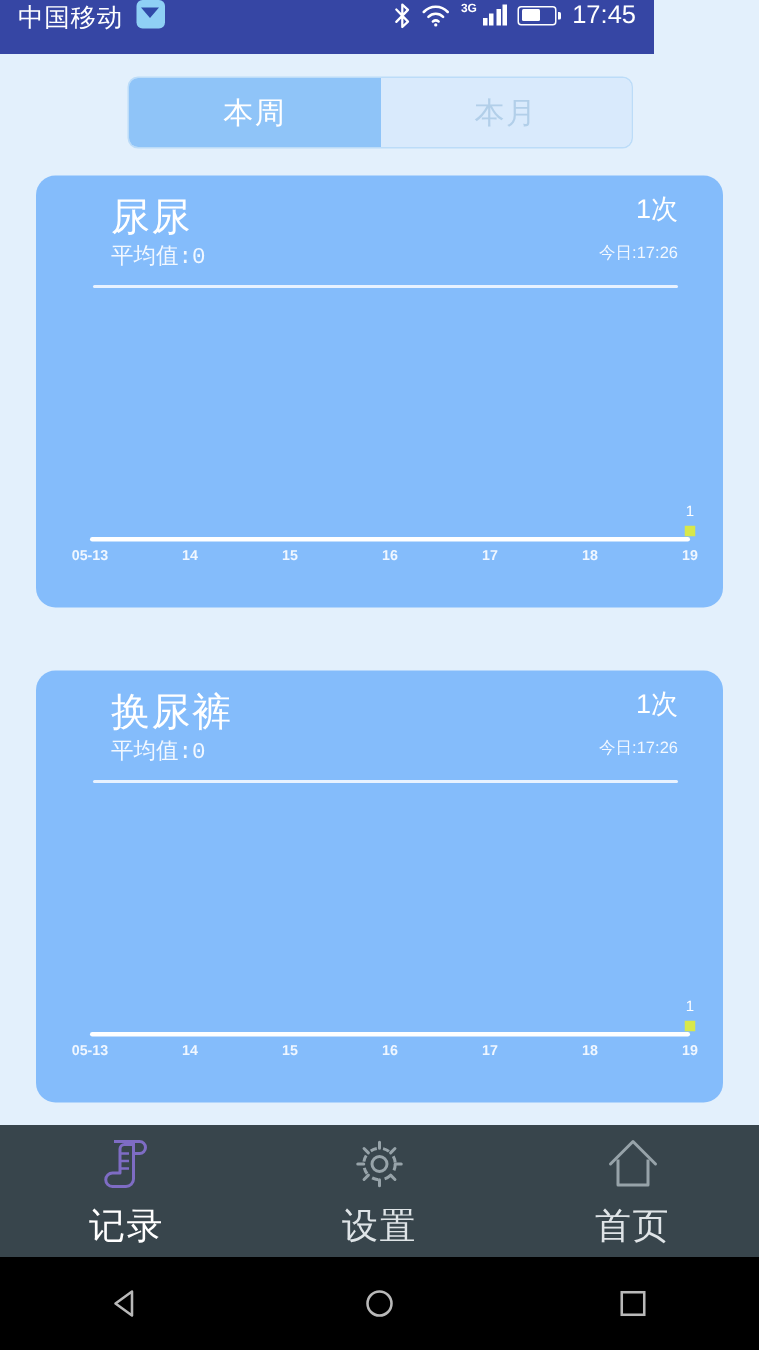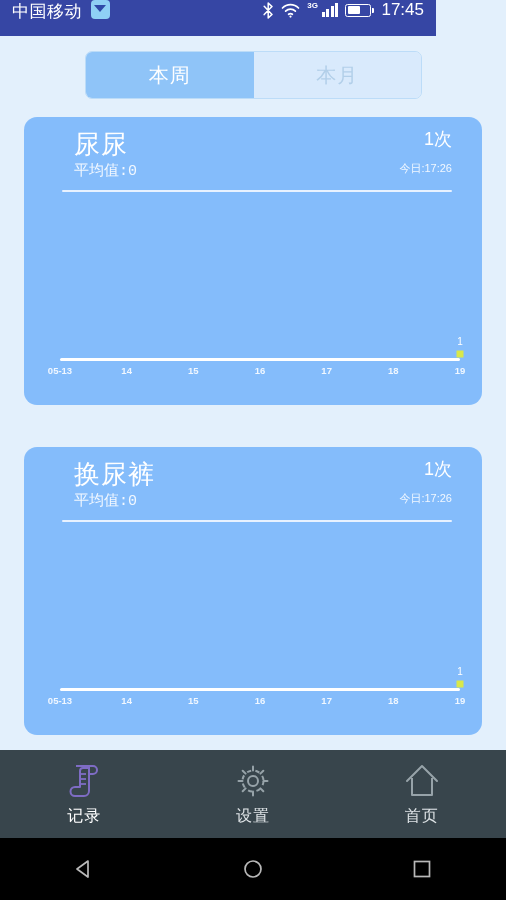--- a/index.html
+++ b/index.html
@@ -115,21 +115,21 @@
 
   
   .bottomnav {
     position:absolute; left:0; bottom:62px; width:506px; height:88px;
     background:#38454c; display:flex;
   }
   .navitem {
     flex:1; display:flex; flex-direction:column;
     align-items:center; justify-content:center; gap:5px;
   }
-  .nav-label { font-size:16px; color:#dfe4e7; letter-spacing:1px; }
+  .nav-label { font-size:24px; color:#dfe4e7; letter-spacing:1px; }
   .nav-label.active { color:#ffffff; }
 
   
   .sysbar {
     position:absolute; left:0; bottom:0; width:506px; height:62px;
     background:#000; display:flex;
   }
   .sysbtn { flex:1; display:flex; align-items:center; justify-content:center; }
 </style>
 </head>

